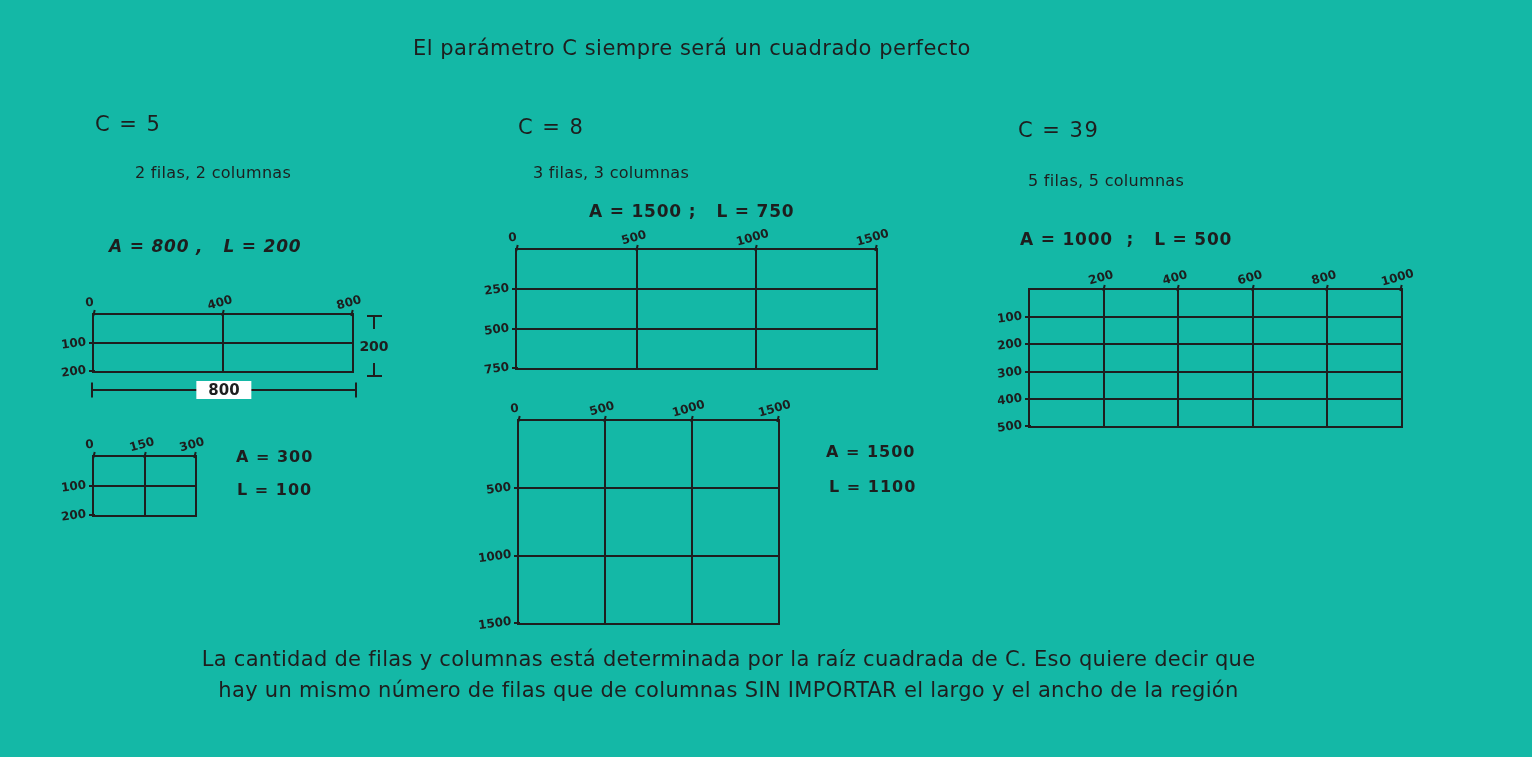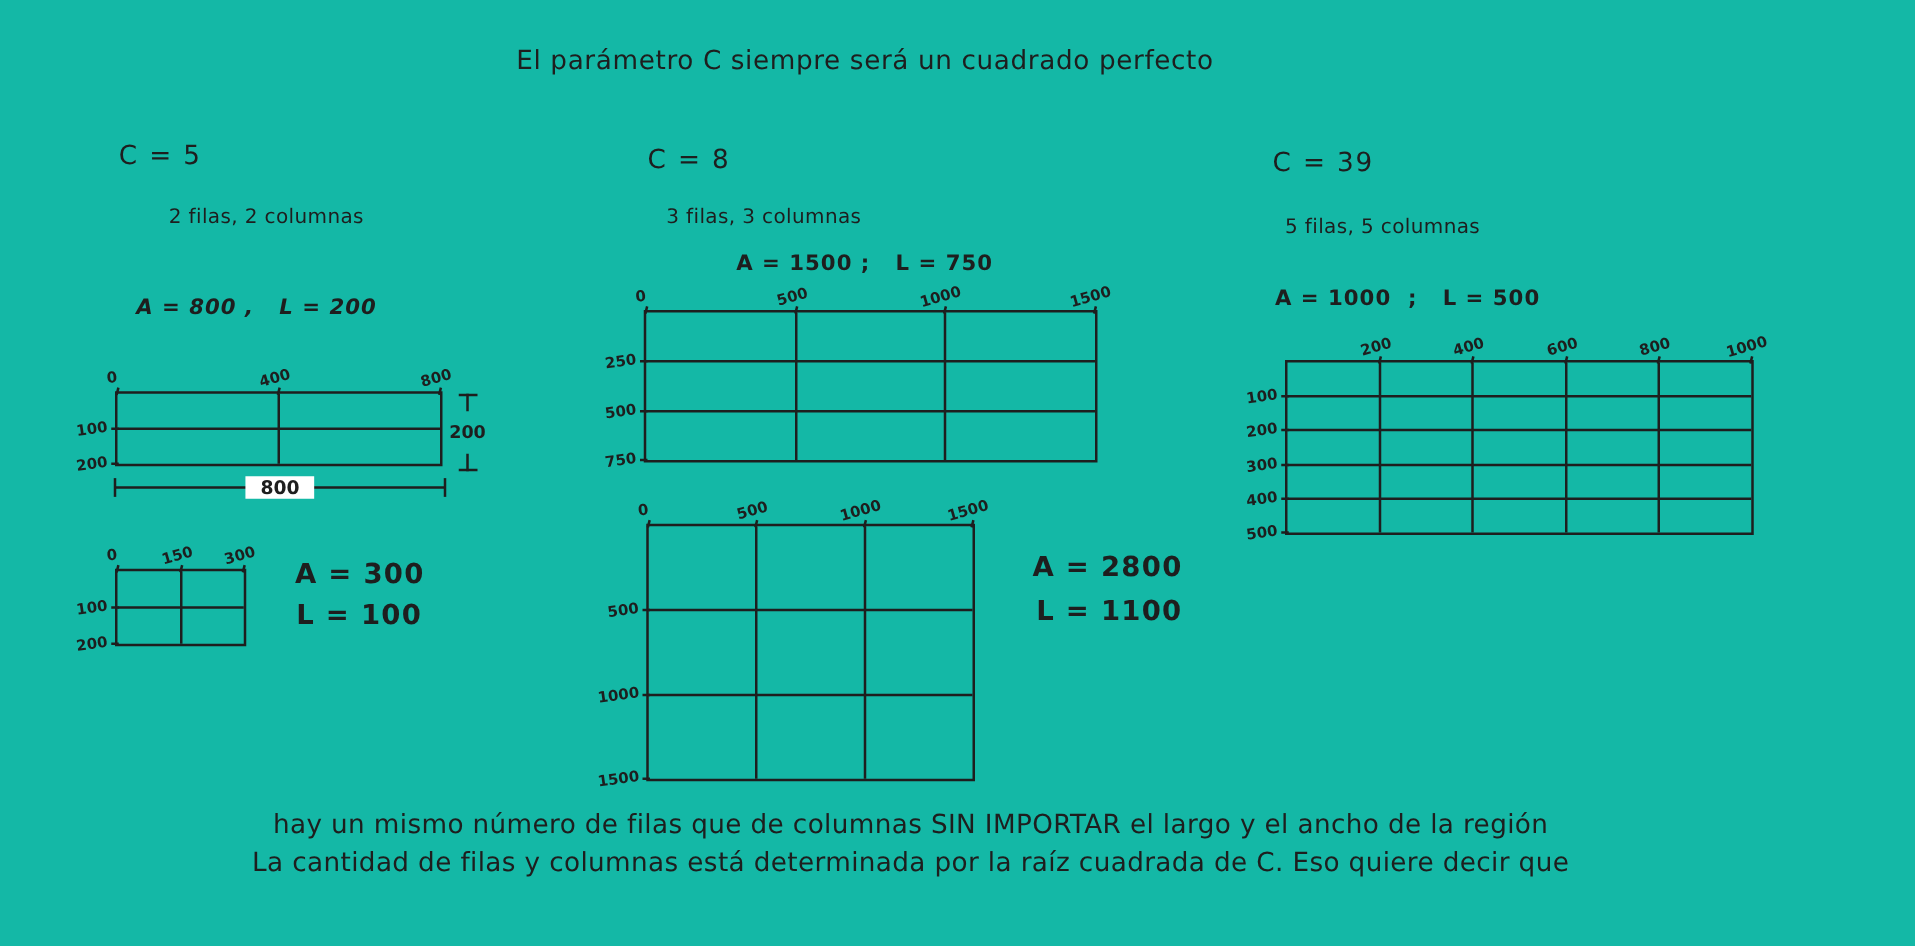--- a/index.html
+++ b/index.html
@@ -32,21 +32,21 @@
     letter-spacing: 0.3px;
   }
   .params {
     position: absolute;
     font-size: 17px;
     font-weight: 700;
     letter-spacing: 0.8px;
   }
   .side-label {
     position: absolute;
-    font-size: 22px;
+    font-size: 16px;
     font-weight: 700;
     letter-spacing: 1px;
   }
   
   .grid {
     position: absolute;
     border: 2px solid var(--ink);
   }
   .vline {
     position: absolute; top: 0; bottom: 0; width: 2px;
@@ -227,21 +227,21 @@
       <span class="xtick" style="left: 66.67%;">1000</span>
       <div class="xtickmark" style="left: 100%;"></div>
       <span class="xtick" style="left: 100%;">1500</span>
       <div class="ytickmark" style="top: 33.33%;"></div>
       <span class="ytick" style="top: 33.33%;">500</span>
       <div class="ytickmark" style="top: 66.67%;"></div>
       <span class="ytick" style="top: 66.67%;">1000</span>
       <div class="ytickmark" style="top: 100%;"></div>
       <span class="ytick" style="top: 100%;">1500</span>
     </div>
-  <div class="side-label" style="left:826px; top:442px;">A = 2800</div>
+  <div class="side-label" style="left:826px; top:442px;">A = 1500</div>
   <div class="side-label" style="left:829px; top:477px;">L = 1100</div>
 
   <div class="heading" style="left:1018px; top:118px;">C = 39</div>
   <div class="subheading" style="left:1028px; top:171px;">5 filas, 5 columnas</div>
   <div class="params" style="left:1020px; top:229px;">A = 1000&nbsp; ;&nbsp;&nbsp; L = 500</div>
 
   <div id="grid-c25" class="grid">
       <div class="vline" style="left: 20%;"></div>
       <div class="vline" style="left: 40%;"></div>
       <div class="vline" style="left: 60%;"></div>
@@ -266,17 +266,17 @@
       <span class="ytick" style="top: 40%;">200</span>
       <div class="ytickmark" style="top: 60%;"></div>
       <span class="ytick" style="top: 60%;">300</span>
       <div class="ytickmark" style="top: 80%;"></div>
       <span class="ytick" style="top: 80%;">400</span>
       <div class="ytickmark" style="top: 100%;"></div>
       <span class="ytick" style="top: 100%;">500</span>
     </div>
 
   <div class="footer">
+    <div>La cantidad de filas y columnas está determinada por la raíz cuadrada de C. Eso quiere decir que</div>
     <div>hay un mismo número de filas que de columnas SIN IMPORTAR el largo y el ancho de la región</div>
-    <div>La cantidad de filas y columnas está determinada por la raíz cuadrada de C. Eso quiere decir que</div>
   </div>
 
 </div>
 
 </body></html>

